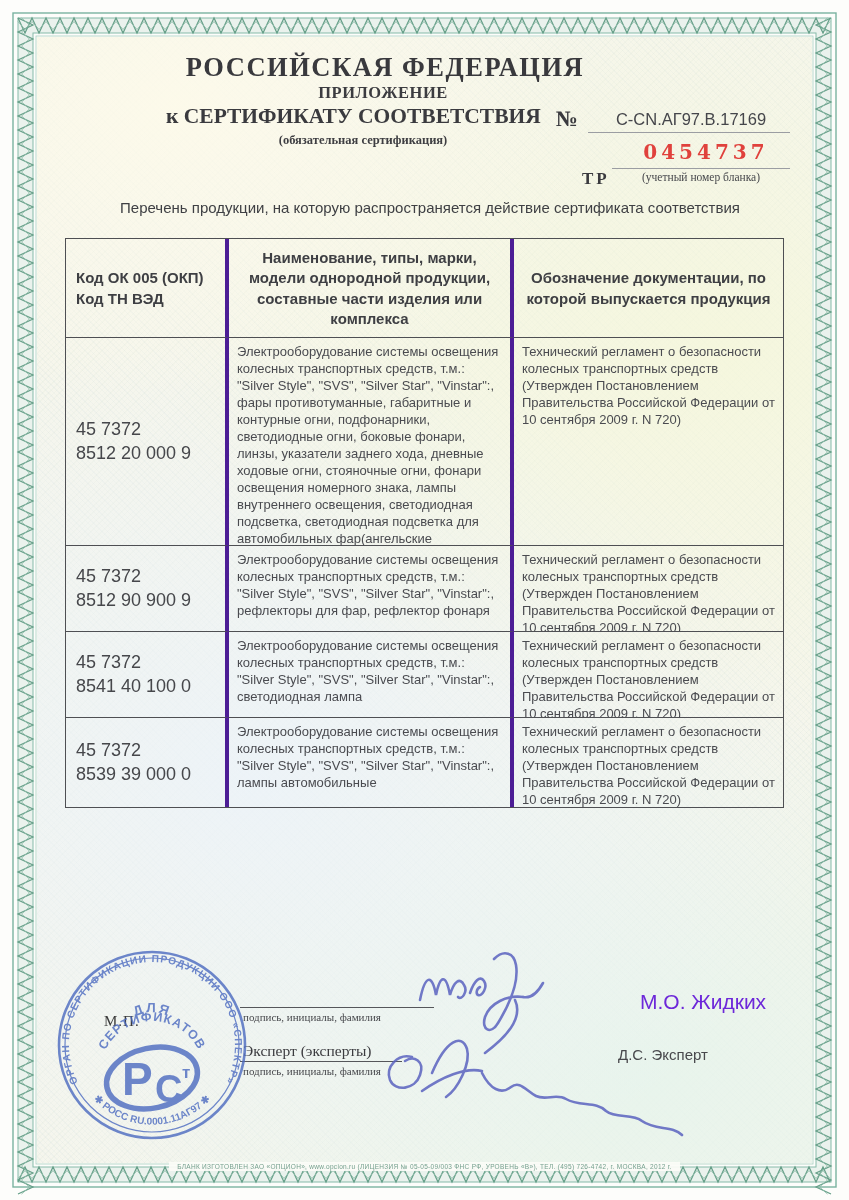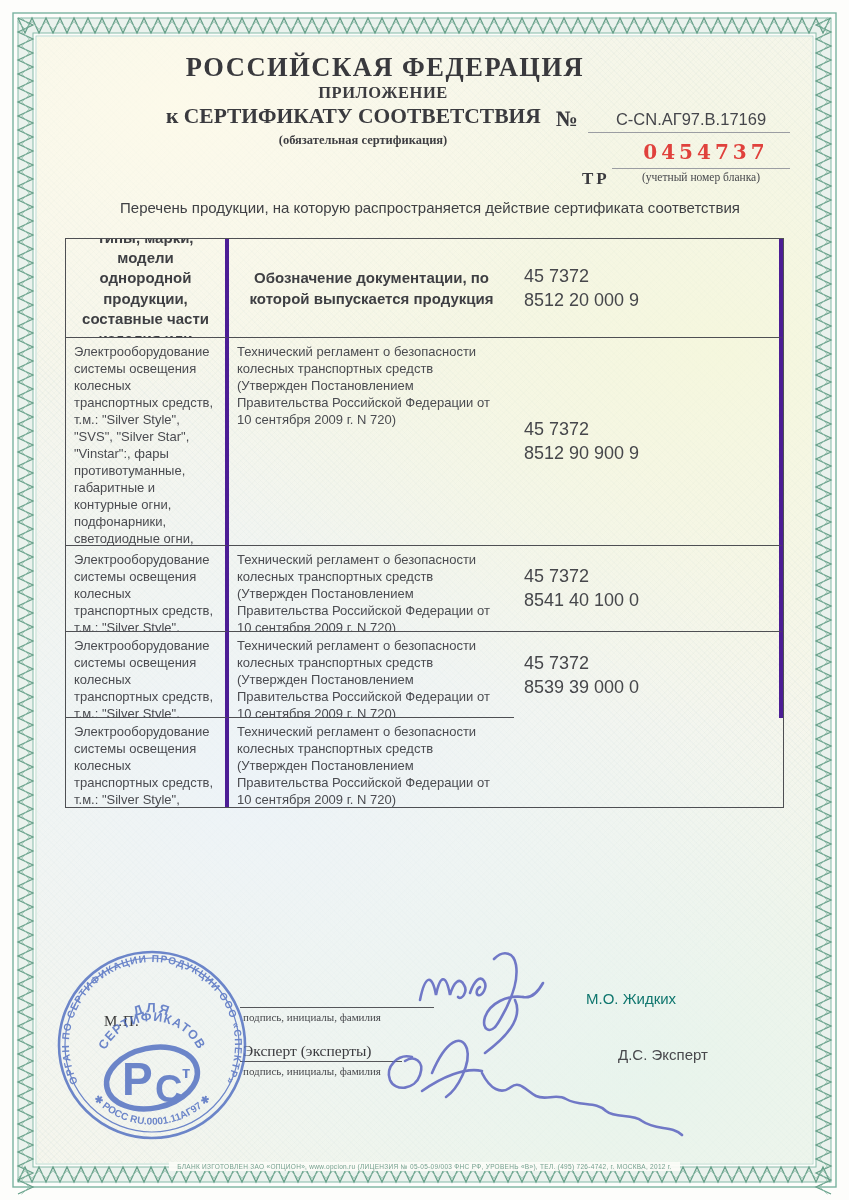--- a/index.html
+++ b/index.html
@@ -56,21 +56,21 @@
   .th.code-h{justify-content:flex-start; text-align:left; padding-left:10px;}
   .code-cell{display:flex; flex-direction:column; justify-content:center;
     padding-left:10px; font-size:18px; color:#46474b;}
   .doc-cell{font-size:13px;}
 
   .role-line{line-height:16.5px; font-size:15.5px; color:#3b3b3f;}
   .role-block{left:243px; top:957px; width:220px;}
   .role-3{word-spacing:7px;}
   .sign-caption{font-size:11px; color:#47484c;}
   .expert-role{left:243px; top:1042px; font-size:15.5px; color:#3b3b3f;}
-  .head-name{left:586px; top:990px; font-size:15px; color:#0f766e;}
+  .head-name{left:640px; top:990px; font-size:21px; color:#6d28d9;}
   .expert-name{left:618px; top:1046px; font-size:15px; color:#48484c;}
   .mp{left:104px; top:1013px; font-size:15px; letter-spacing:1px; color:#3a3a3a; z-index:4;}
 
   .sig{position:absolute; z-index:5; pointer-events:none;}
   .stamp{position:absolute; left:52px; top:945px; z-index:5; opacity:0.8;}
   .footer-strip{
     position:absolute; z-index:6; left:0; top:1155px; width:849px; text-align:center;}
   .footer-strip span{
     display:inline-block; background:rgba(252,252,247,0.92);
     padding:1px 8px; font-size:6.5px; letter-spacing:0.3px; color:#76a18f;}
@@ -107,20 +107,24 @@
   <div class="abs cert-number">C-CN.АГ97.B.17169</div>
   <div class="rule" style="left:588px; top:132px; width:202px;"></div>
   <div class="abs serif center subtitle">(обязательная сертификация)</div>
   <div class="abs serif tr-label">ТР</div>
   <div class="abs blank-number">0454737</div>
   <div class="rule" style="left:612px; top:168px; width:178px;"></div>
   <div class="abs serif center blank-caption">(учетный номер бланка)</div>
   <div class="abs center intro">Перечень продукции, на которую распространяется действие сертификата соответствия</div>
 
   <div class="table">
+    <div class="cell th code-h">
+      <div><span>Код ОК 005 (ОКП)</span><br>
+           <span>Код ТН ВЭД</span></div>
+    </div>
     <div class="cell th">Наименование, типы, марки, модели однородной продукции, составные части изделия или комплекса</div>
     <div class="cell th cl">Обозначение документации, по которой выпускается продукция</div>
 
     <div class="cell code-cell">
       <span>45 7372</span>
       <span>8512 20 000 9</span>
     </div>
     <div class="cell">Электрооборудование системы освещения колесных транспортных средств, т.м.: "Silver Style", "SVS", "Silver Star", "Vinstar":, фары противотуманные, габаритные и контурные огни, подфонарники, светодиодные огни, боковые фонари, линзы, указатели заднего хода, дневные ходовые огни, стояночные огни, фонари освещения номерного знака, лампы внутреннего освещения, светодиодная подсветка, светодиодная подсветка для автомобильных фар(ангельские глаза),штатный огонь-фара</div>
     <div class="cell cl doc-cell">Технический регламент о безопасности колесных транспортных средств (Утвержден Постановлением Правительства Российской Федерации от 10 сентября 2009 г. N 720)</div>
 

